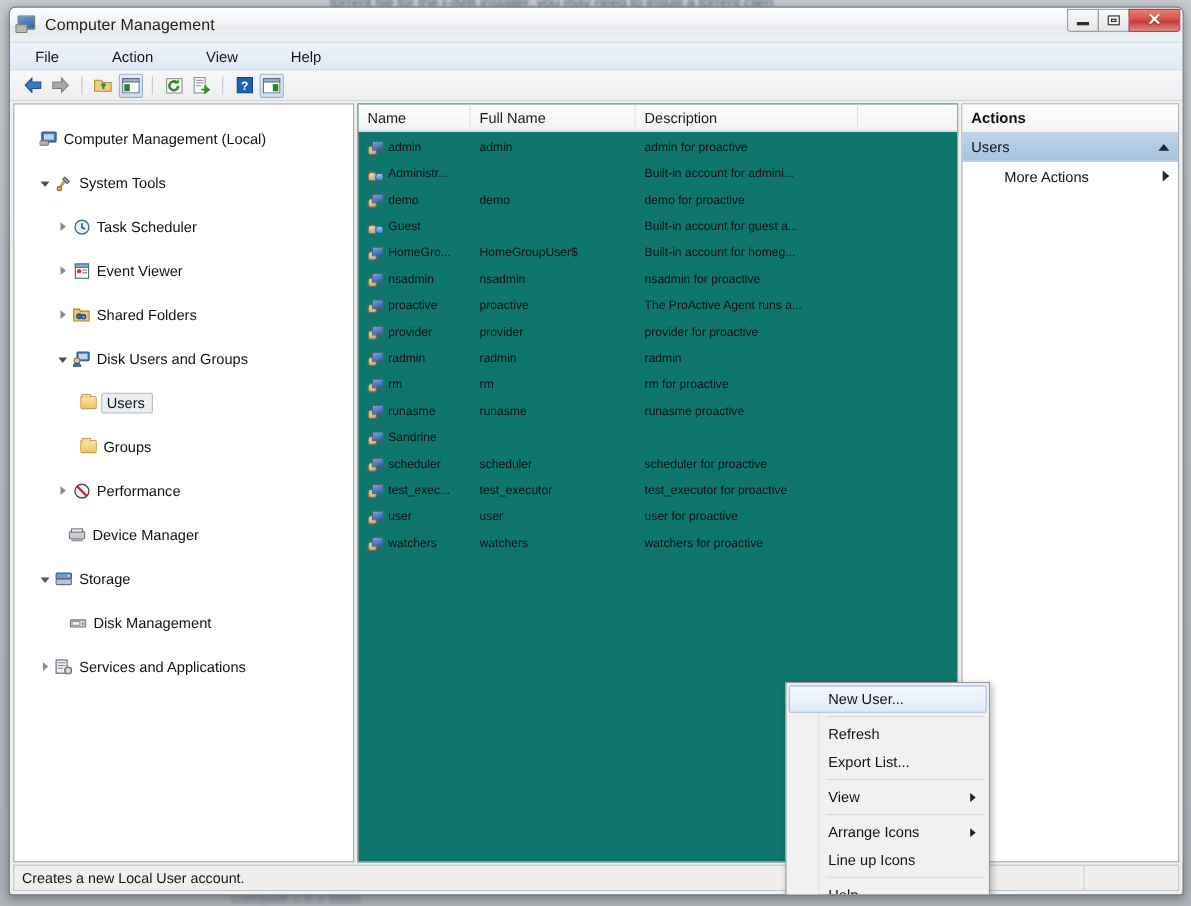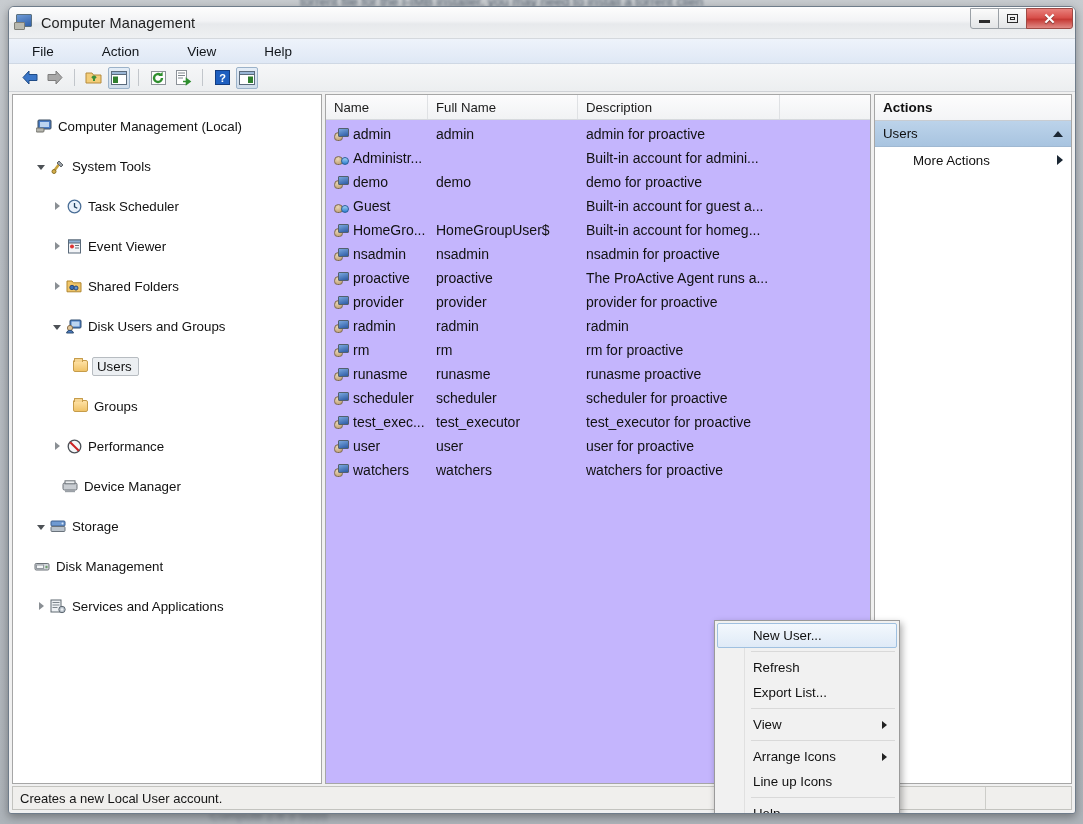--- a/index.html
+++ b/index.html
@@ -179,42 +179,42 @@
   }
   .folder-ico:before {
     content:""; position:absolute; top:-3px; left:0; width:7px; height:3px;
     background:#f6d592; border:1px solid #c69c4a; border-bottom:none; border-radius:1px 1px 0 0;
   }
 
   
   #listpane {
     flex: 1 1 auto;
     margin-left: 3px;
-    background: #c4b5fd;
+    background: #0f766e;
     border: 1px solid #a6a6a6;
     display: flex; flex-direction: column;
     min-width: 0;
     position: relative;
   }
   #listheader {
     height: 25px;
     display: flex;
     background: linear-gradient(180deg,#fcfcfd,#f1f2f4);
     border-bottom: 1px solid #d6d9dd;
     flex: 0 0 auto;
   }
   .hcell {
     font-size: 13.2px; color: #1b1b1b;
     display: flex; align-items: center;
     padding-left: 8px;
     border-right: 1px solid #dfe1e4;
     cursor: default;
   }
   #rows { flex: 1 1 auto; overflow: hidden; padding-top: 2px; }
-  .lrow { display: flex; height: 24px; align-items: center; font-size: 14px; color: #111; cursor: default;}
+  .lrow { display: flex; height: 24px; align-items: center; font-size: 11px; color: #111; cursor: default;}
   .lcell { padding-left: 8px; overflow: hidden; white-space: nowrap; display: flex; align-items: center; }
   .user-ico {
     width: 15px; height: 14px; margin-right: 4px; flex: 0 0 15px;
     position: relative;
   }
   .user-ico .scr {
     position:absolute; right:0; top:1px; width: 11px; height: 9px;
     background: linear-gradient(160deg,#7aa8de,#2b59a3);
     border: 1px solid #53606d; border-radius: 1px;
   }
@@ -542,21 +542,21 @@
         <div class="tico">
           <svg width="16" height="14" viewBox="0 0 16 14">
               <rect x="1" y="2" width="14" height="5" rx="1" fill="#6f9ad2" stroke="#3c5e8e"></rect>
               <rect x="1" y="7.5" width="14" height="5" rx="1" fill="#b9c2cb" stroke="#6a737c"></rect>
               <circle cx="12.5" cy="4.5" r="1" fill="#d7e6f7"></circle>
             </svg>
         </div>
         <div class="tlabel">Storage</div>
       </div>
 
-      <div class="tnode" style="padding-left:20px">
+      <div class="tnode" style="padding-left:49px">
         <div class="tico">
           <svg width="16" height="13" viewBox="0 0 16 13">
               <rect x="1" y="3.5" width="14" height="6.5" rx="1.2" fill="#d3d7db" stroke="#6c7278"></rect>
               <rect x="2.5" y="5" width="7" height="3.5" fill="#f4f6f8" stroke="#93999f"></rect>
               <circle cx="12.5" cy="7" r="1.2" fill="#6fa06f"></circle>
             </svg>
         </div>
         <div class="tlabel">Disk Management</div>
       </div>
 
@@ -710,20 +710,31 @@
               <span class="user-ico">
                 <span class="head"></span>
                 <span class="scr"></span>
               </span>
               <span>runasme</span>
             </div>
           <div class="lcell" style="width:150px">runasme</div>
           <div class="lcell" style="flex:1 1 auto">runasme proactive</div>
         </div>
 
+        <div class="lrow">
+          <div class="lcell" style="width:102px">
+              <span class="user-ico">
+                <span class="head"></span>
+                <span class="scr"></span>
+              </span>
+              <span>Sandrine</span>
+            </div>
+          <div class="lcell" style="width:150px"></div>
+          <div class="lcell" style="flex:1 1 auto"></div>
+        </div>
 
         <div class="lrow">
           <div class="lcell" style="width:102px">
               <span class="user-ico">
                 <span class="head"></span>
                 <span class="scr"></span>
               </span>
               <span>scheduler</span>
             </div>
           <div class="lcell" style="width:150px">scheduler</div>

